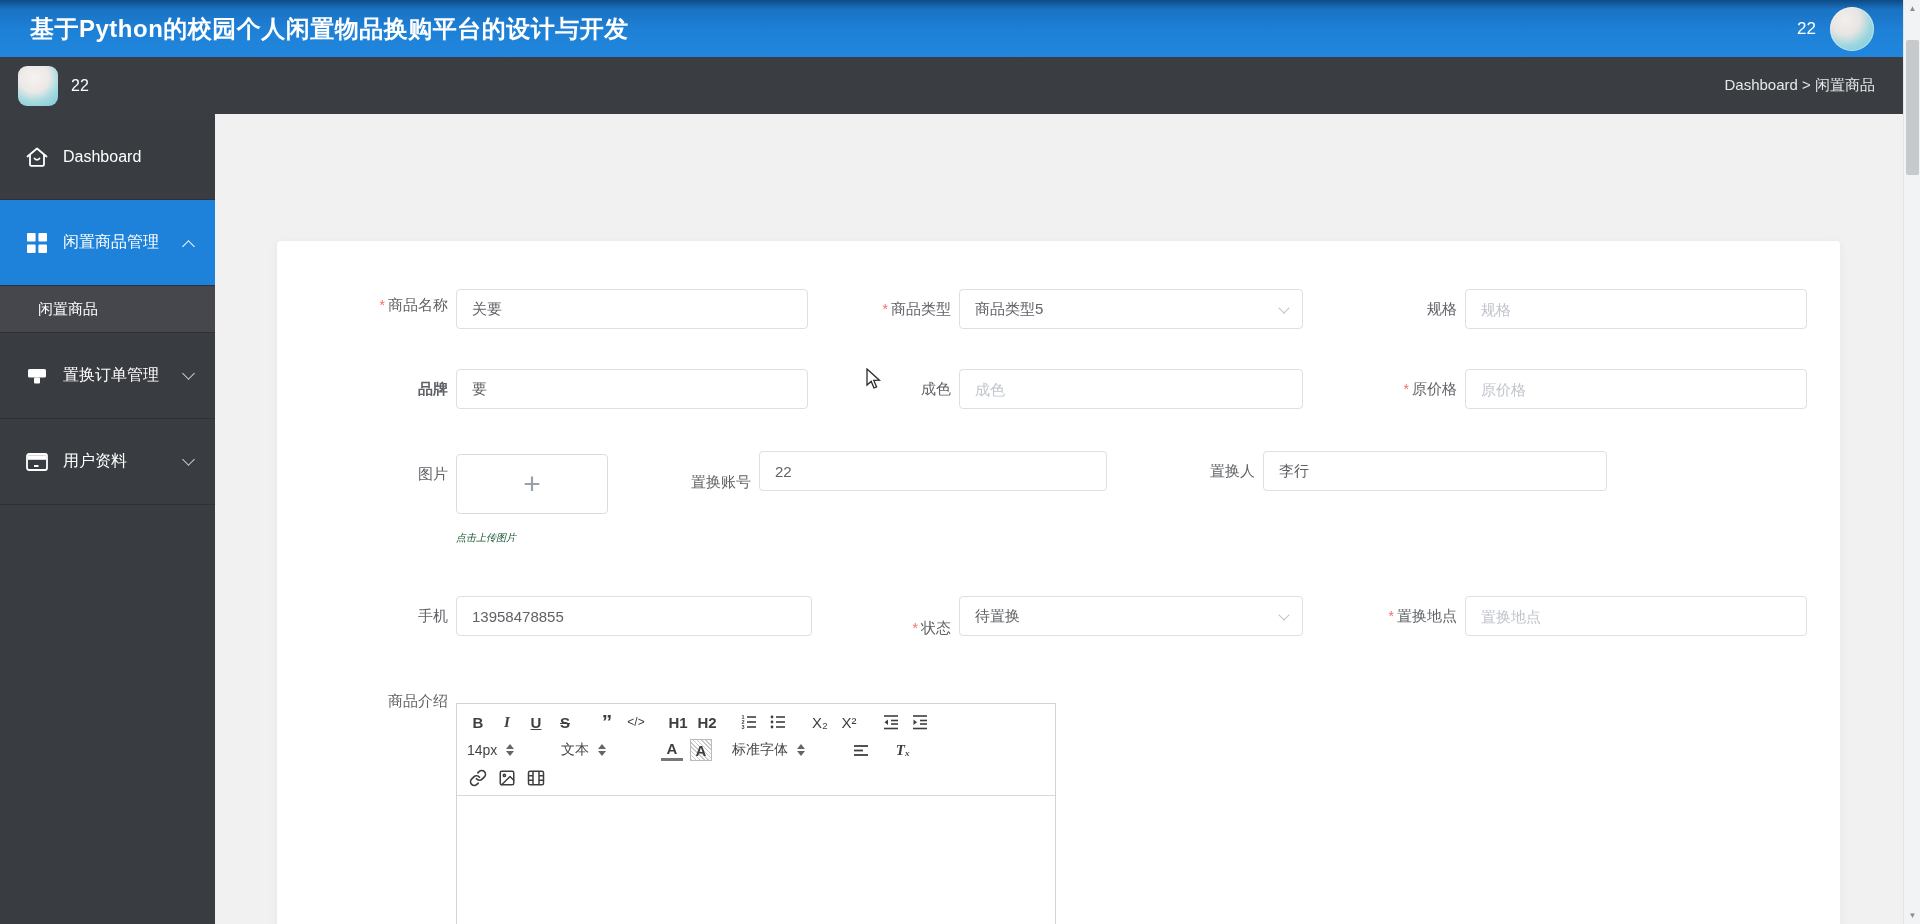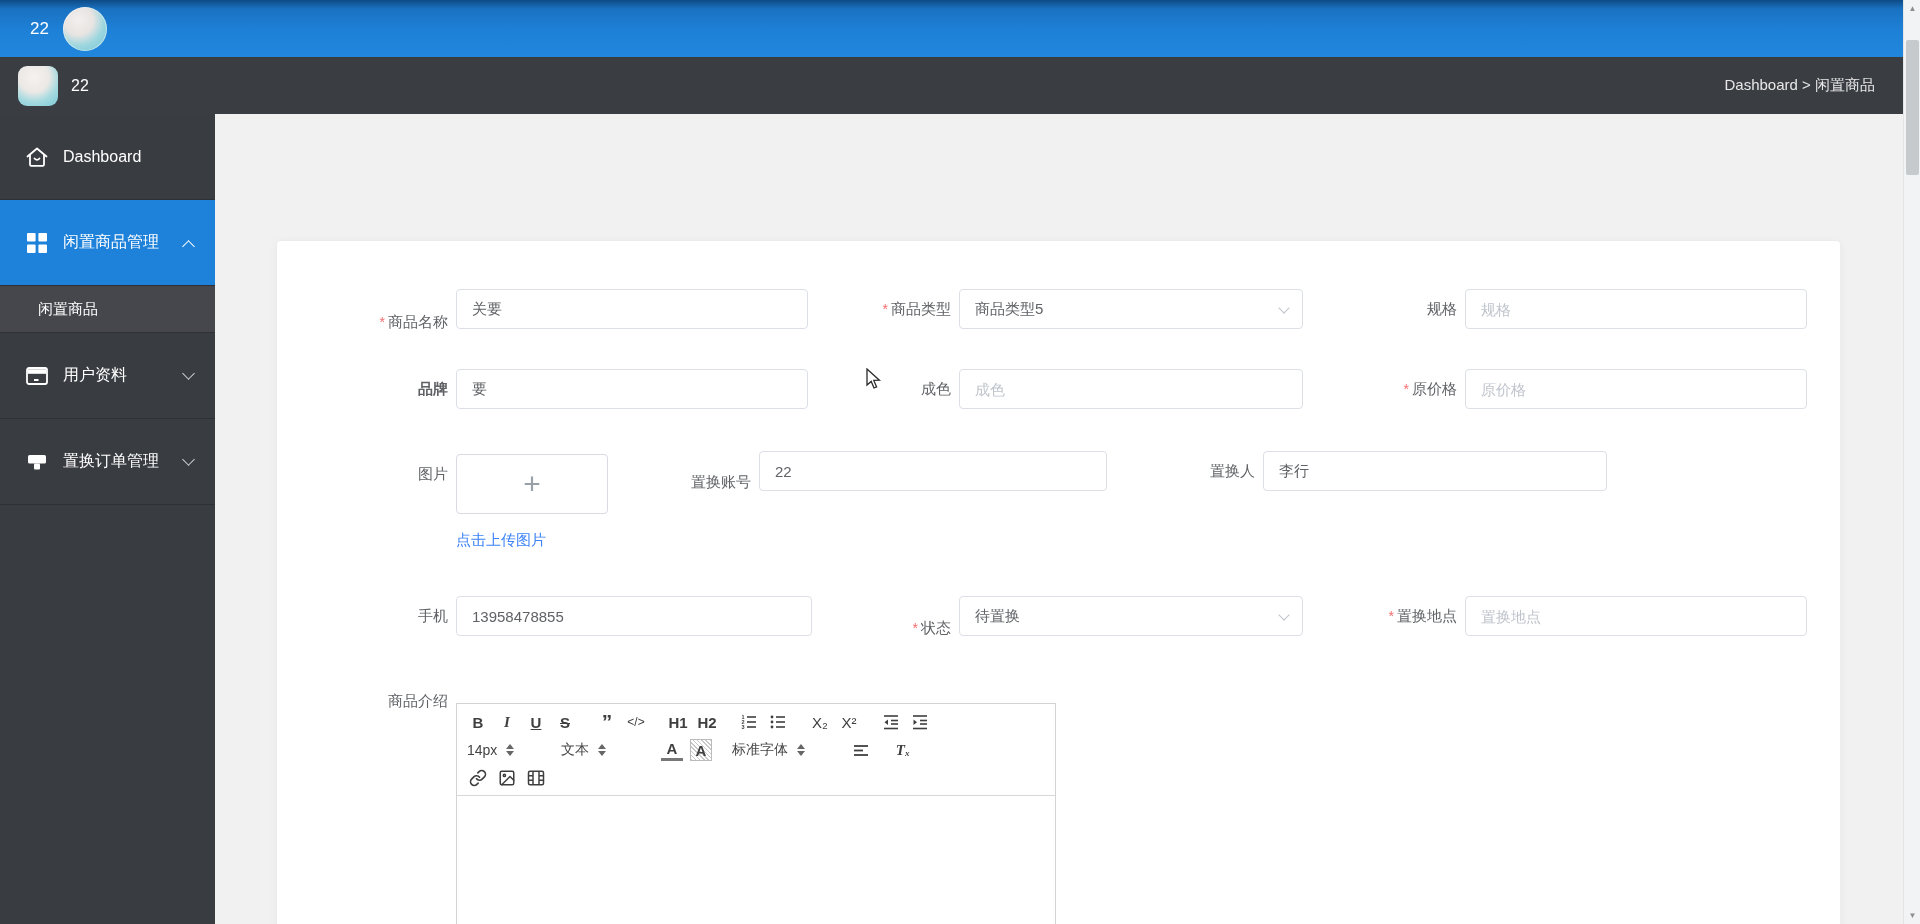--- a/index.html
+++ b/index.html
@@ -58,21 +58,21 @@
     background:#fff; display:flex; align-items:center; padding:0 30px 0 15px;
     font-size:15px; color:#606266; cursor:pointer; }
   .sel-arrow { position:absolute; right:14px; top:14px; width:8px; height:8px;
     border-right:1.4px solid #c0c4cc; border-bottom:1.4px solid #c0c4cc; transform:rotate(45deg); }
   .clear-ico { position:absolute; right:10px; top:12px; width:16px; height:16px; border-radius:50%;
     border:1px solid #c8ccd2; color:#c8ccd2; font-size:10px; line-height:14px; text-align:center; cursor:pointer; }
 
   .upload-box { position:absolute; width:152px; height:60px; border:1px solid #d9dbe0;
     border-radius:4px; background:#fff; display:flex; align-items:center; justify-content:center;
     color:#9aa0a8; font-size:30px; font-weight:300; cursor:pointer; }
-  .upload-hint { position:absolute; font-size:15px; color:#3b82f6; }
+  .upload-hint { position:absolute; font-size:10px; color:#14532d;font-style:italic; }
 
   
   .editor { position:absolute; left:179px; top:462px; width:600px; border:1px solid #d3d3d3; background:#fff; }
   .ed-toolbar { padding:7px 10px 6px 10px; border-bottom:1px solid #d8d8d8; }
   .ed-row { display:flex; align-items:center; flex-wrap:wrap; margin-bottom:6px; }
   .ed-row:last-child { margin-bottom:0; }
   .ed-btn { min-width:22px; height:22px; display:inline-flex; align-items:center; justify-content:center;
     font-size:15px; font-weight:700; color:#3f3f3f; margin-right:7px; cursor:pointer; }
   .grp-gap { margin-right:20px; }
   .u-line { text-decoration:underline; }
@@ -98,20 +98,21 @@
   .sb-thumb { position:absolute; left:2px; top:40px; width:13px; height:135px; background:#c7cacd; border-radius:2px; }
 
   .cursor { position:absolute; left:865px; top:368px; z-index:50; pointer-events:none; }
 </style>
 </head>
 <body>
 
 <div class="page">
 
   <div class="header">
+    <div class="header-title">基于Python的校园个人闲置物品换购平台的设计与开发</div>
     <div class="header-right">
       <span class="header-user">22</span>
       <span class="avatar-circle"></span>
     </div>
   </div>
 
   <div class="topbar">
     <div class="topbar-left">
       <span class="avatar-square"></span>
       <span class="topbar-user">22</span>
@@ -143,43 +144,43 @@
       </svg>
       <span>闲置商品管理</span>
       <i class="chev up"></i>
     </div>
 
     <div class="submenu-item">
       <span>闲置商品</span>
     </div>
 
     <div class="menu-item">
+      <svg class="mi-icon" viewBox="0 0 26 26" fill="#fff">
+        <rect x="4" y="6" width="18" height="8.5" rx="1.6"></rect>
+        <rect x="10" y="14.5" width="6" height="6" rx="1"></rect>
+      </svg>
+      <span>置换订单管理</span>
+      <i class="chev down"></i>
+    </div>
+
+    <div class="menu-item">
       <svg class="mi-icon" viewBox="0 0 26 26" fill="none" stroke="#fff" stroke-width="1.8">
         <rect x="3" y="5" width="20" height="16" rx="2"></rect>
         <rect x="3.9" y="6.2" width="18.2" height="4.6" fill="#fff" stroke="none"></rect>
         <line x1="10" y1="17" x2="14.5" y2="17" stroke-width="2"></line>
       </svg>
       <span>用户资料</span>
       <i class="chev down"></i>
     </div>
-
-    <div class="menu-item">
-      <svg class="mi-icon" viewBox="0 0 26 26" fill="#fff">
-        <rect x="4" y="6" width="18" height="8.5" rx="1.6"></rect>
-        <rect x="10" y="14.5" width="6" height="6" rx="1"></rect>
-      </svg>
-      <span>置换订单管理</span>
-      <i class="chev down"></i>
-    </div>
   </div>
 
   <div class="main">
     <div class="card">
 
-      <div class="lbl" style="left:9px; top:61px;">
+      <div class="lbl" style="left:9px; top:44px;">
         <span class="req">*</span><span>商品名称</span>
       </div>
       <input class="inp" style="left: 179px; top: 48px; width: 352px;" value="关要">
 
       <div class="lbl" style="left:512px; top:48px;">
         <span class="req">*</span><span>商品类型</span>
       </div>
       <div class="selbox" style="left:682px; top:48px; width:344px;">
         <span>商品类型5</span>
         <i class="sel-arrow"></i>

